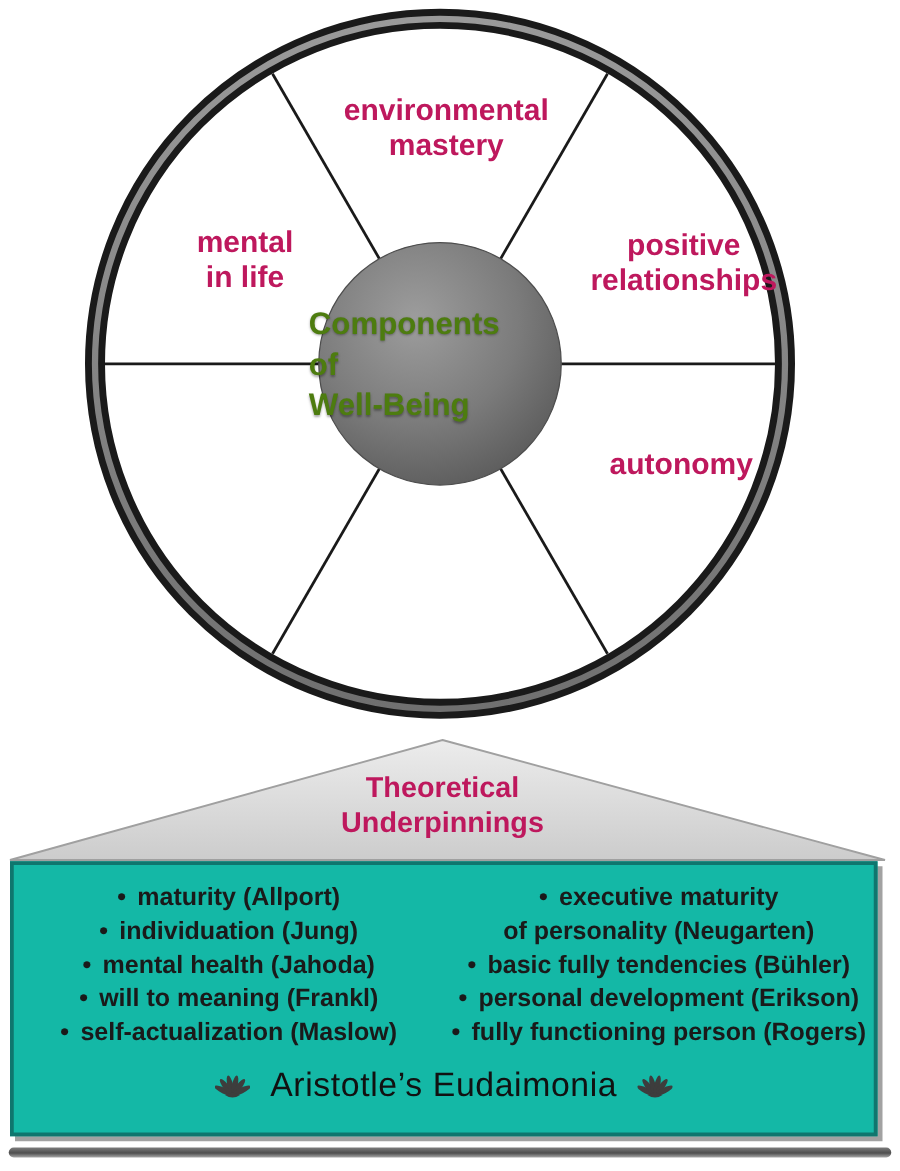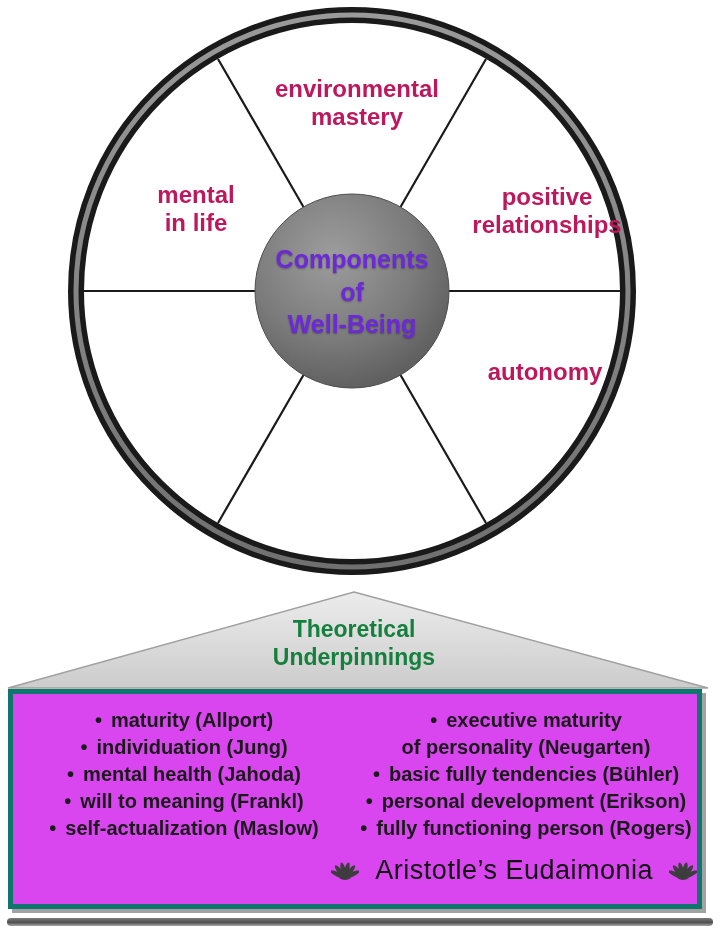--- a/index.html
+++ b/index.html
@@ -33,56 +33,55 @@
     line-height: 1.18;
     color: #be185d;
     white-space: nowrap;
   }
   .hub-text {
     position: absolute;
     left: 352px;
     top: 292px;
     transform: translate(-50%, -50%);
     width: 210px;
-    text-align: center;
     font-size: 25px;
     font-weight: bold;
     line-height: 1.3;
-    color: #6d28d9;
+    color: #4d7c0f;
     text-shadow: 0 1px 2px rgba(0,0,0,0.35);
   }
 
   
   .triangle-svg {
     position: absolute;
     left: 0;
     top: 589px;
   }
   .triangle-label {
     position: absolute;
     left: 354px;
     top: 644px;
     transform: translate(-50%, -50%);
     text-align: center;
     font-size: 23px;
     font-weight: 600;
     line-height: 1.2;
-    color: #15803d;
+    color: #be185d;
     white-space: nowrap;
   }
 
   
   .panel {
     position: absolute;
     left: 8px;
     top: 689px;
     width: 694px;
     height: 220px;
-    background: #d946ef;
-    border: 5px solid #0f766e;
+    background: #14b8a6;
+    border: 3px solid #0f766e;
     box-shadow: 4px 4px 0 #a2a2a2;
     box-sizing: border-box;
   }
   .panel-columns {
     display: flex;
     padding-top: 13px;
   }
   .panel-col {
     width: 50%;
     text-align: center;
@@ -96,21 +95,21 @@
   }
   .bullet {
     display: inline-block;
     margin-right: 9px;
     font-size: 20px;
   }
   .panel-footer {
     margin-top: 13px;
     display: flex;
     align-items: center;
-    justify-content: flex-end;
+    justify-content: center;
     gap: 16px;
   }
   .panel-footer-text {
     font-size: 27px;
     font-weight: 400;
     color: #111111;
     letter-spacing: 0.5px;
   }
   .ornament { flex: 0 0 auto; }
 

